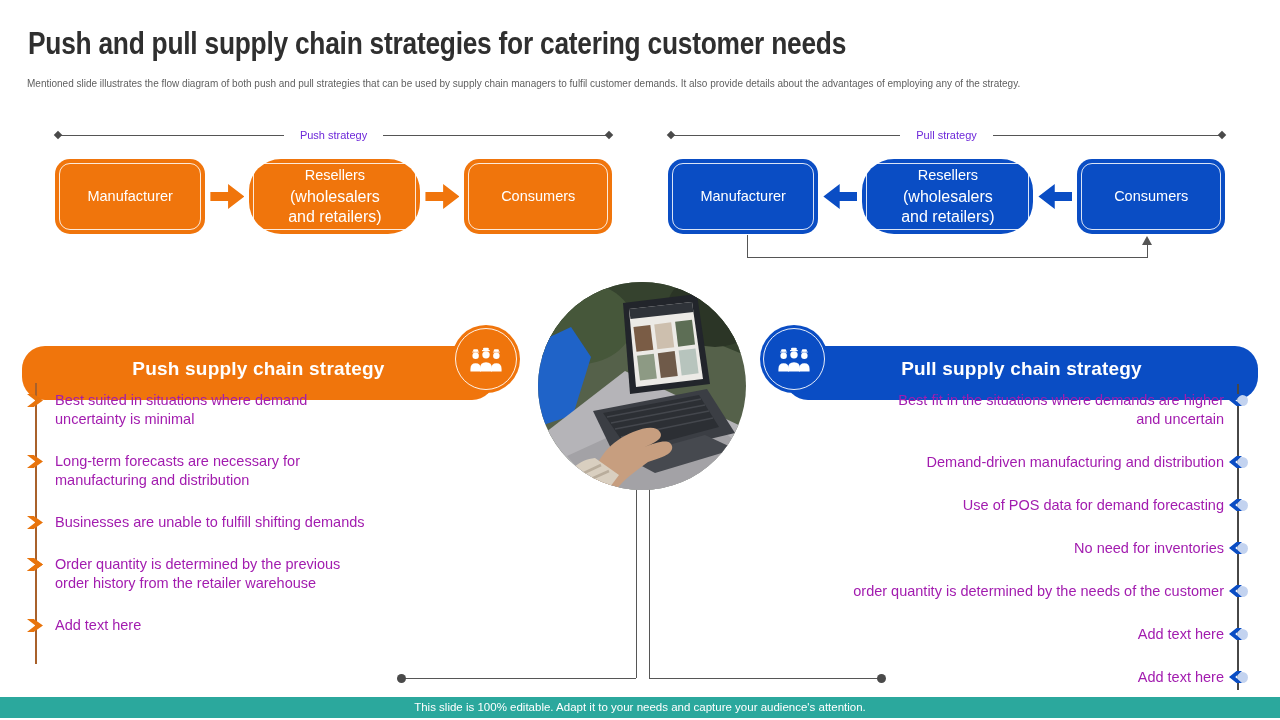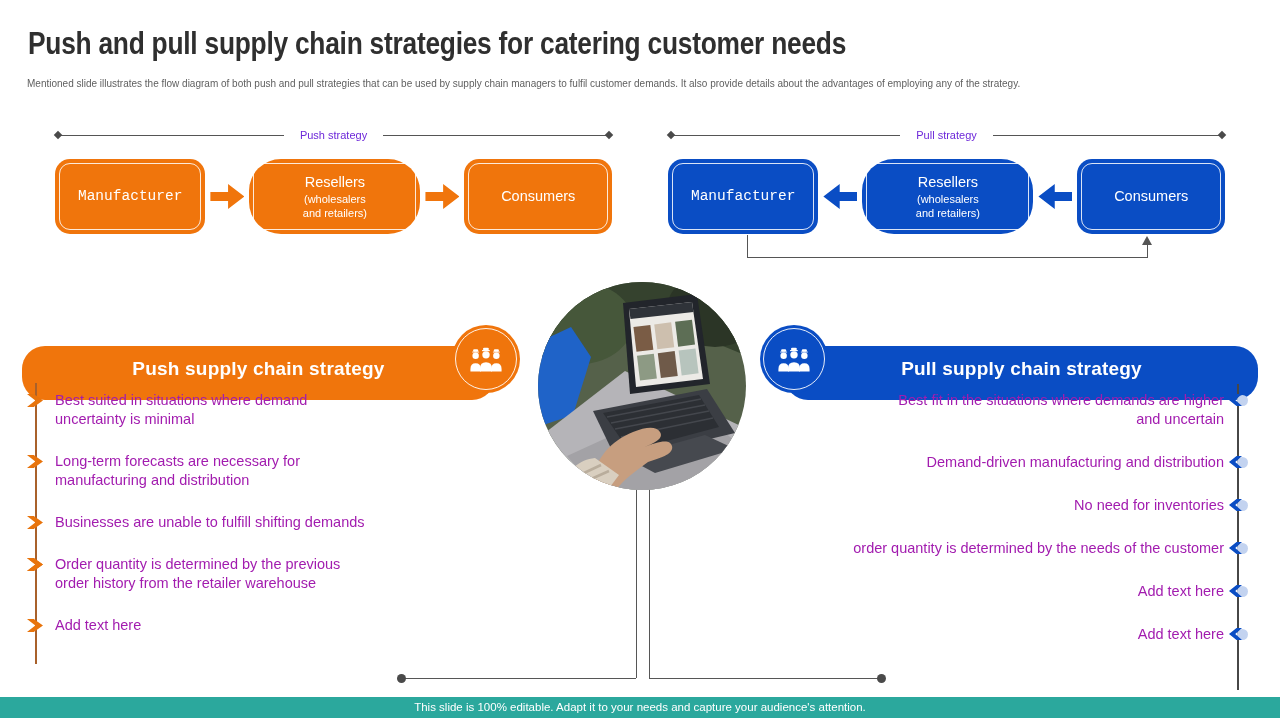--- a/index.html
+++ b/index.html
@@ -16,22 +16,22 @@
   .flow.push { left:55px; } .flow.pull { left:668px; }
   .flow-label-row { display:flex; align-items:center; height:22px; }
   .hline { flex:1; height:0; border-top:1px solid #555; }
   .diamond { width:6px; height:6px; background:#4a4a4a; transform:rotate(45deg); flex:0 0 auto; }
   .flow-label { padding:0 16px; font-size:11px; color:#6d28d9; }
   .flow-row { display:flex; align-items:center; margin-top:13px; height:75px; }
   .node { position:relative; height:75px; border-radius:15px; color:#fff; display:flex; flex-direction:column;
           align-items:center; justify-content:center; text-align:center; line-height:1.25; }
   .node::after { content:""; position:absolute; inset:4px; border:1px solid rgba(255,255,255,.85); border-radius:11px; pointer-events:none; }
   .node .node-title { font-size:14.5px; }
-  .node .node-sub { font-size:11px; white-space:pre-line; margin-top:2px; }
-  .node.w1 { width:160px;font-family:Liberation Mono, monospace; } .node.w2 { width:182px;border-radius:32px; } .node.w3 { width:157px; }
+  .node .node-sub { font-size:16px; white-space:pre-line; margin-top:2px; }
+  .node.w1 { width:160px; } .node.w2 { width:182px;border-radius:32px; } .node.w3 { width:157px; }
   .node.o { background:#F0750C; } .node.b { background:#0A4DC4; }
   .flow-arrow { width:34px; height:25px; margin:0 5px; flex:0 0 auto; }
   .flow-arrow.right { background:#F0750C; clip-path:polygon(0 32%,52% 32%,52% 0,100% 50%,52% 100%,52% 68%,0 68%); }
   .flow-arrow.left  { background:#0A4DC4; clip-path:polygon(100% 32%,48% 32%,48% 0,0 50%,48% 100%,48% 68%,100% 68%); }
 
   
   .fb { position:absolute; background:#555; }
   .fb.v1 { left:747px; top:235px; width:1px; height:22px; }
   .fb.h  { left:747px; top:257px; width:401px; height:1px; }
   .fb.v2 { left:1147px; top:245px; width:1px; height:12px; }
@@ -223,20 +223,27 @@
     <div class="list-item">
       <span class="item-text">Best fit in the situations where demands are higher
 and uncertain</span>
       <span class="pull-marker">
           <span class="dot-bg"></span>
           <span class="chev left"></span>
         </span>
     </div>
     <div class="list-item">
       <span class="item-text">Demand-driven manufacturing and distribution</span>
+      <span class="pull-marker">
+          <span class="dot-bg"></span>
+          <span class="chev left"></span>
+        </span>
+    </div>
+    <div class="list-item">
+      <span class="item-text">Use of POS data for demand forecasting</span>
       <span class="pull-marker">
           <span class="dot-bg"></span>
           <span class="chev left"></span>
         </span>
     </div>
     <div class="list-item">
       <span class="item-text">No need for inventories</span>
       <span class="pull-marker">
           <span class="dot-bg"></span>
           <span class="chev left"></span>

